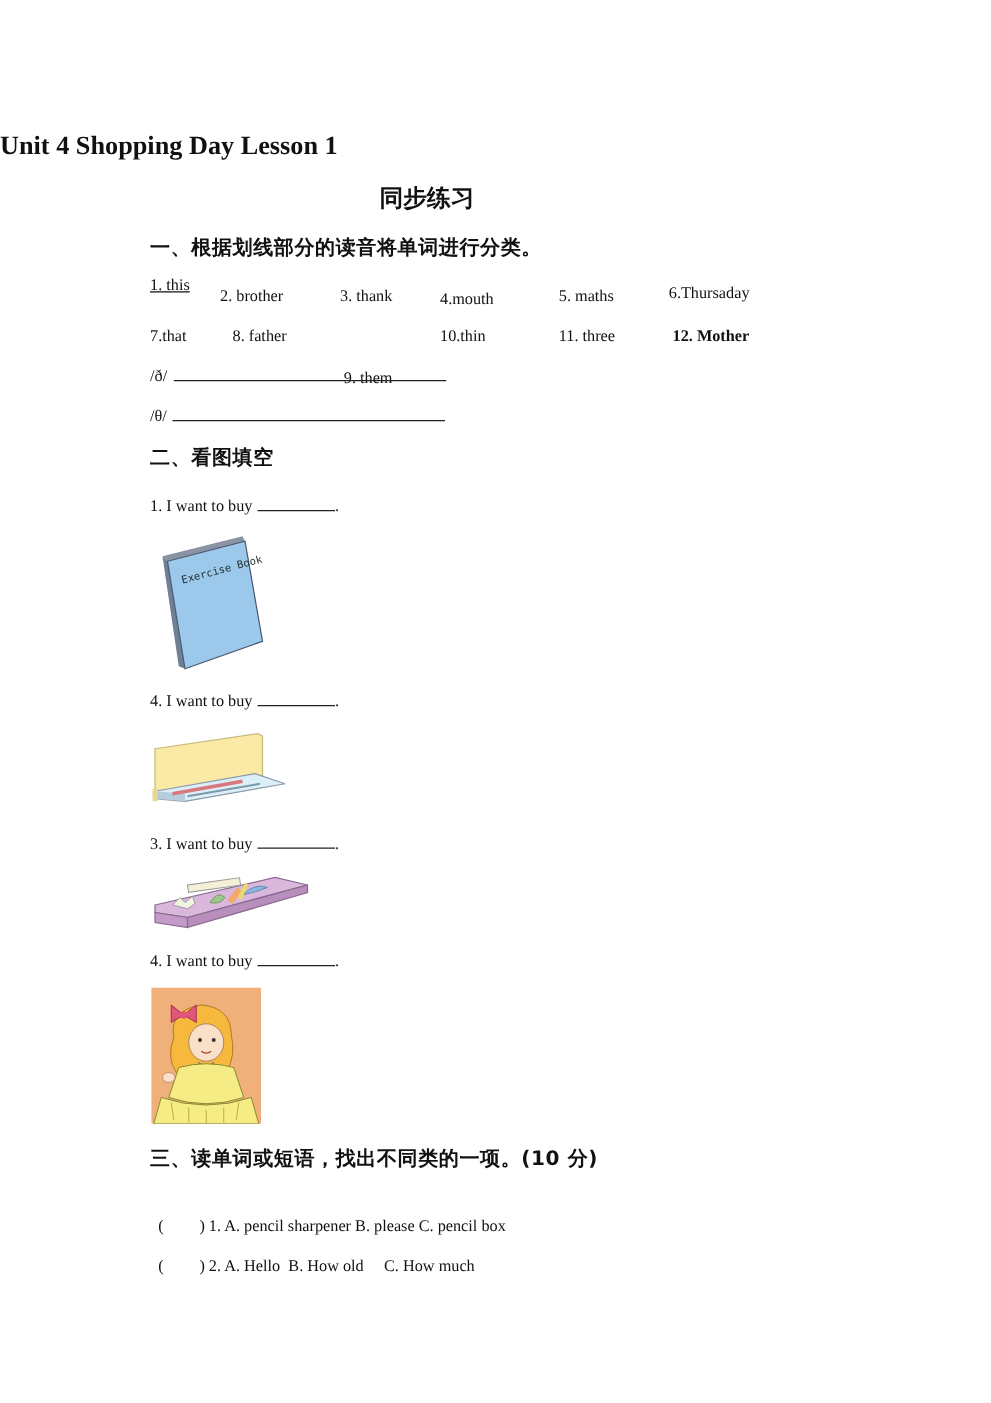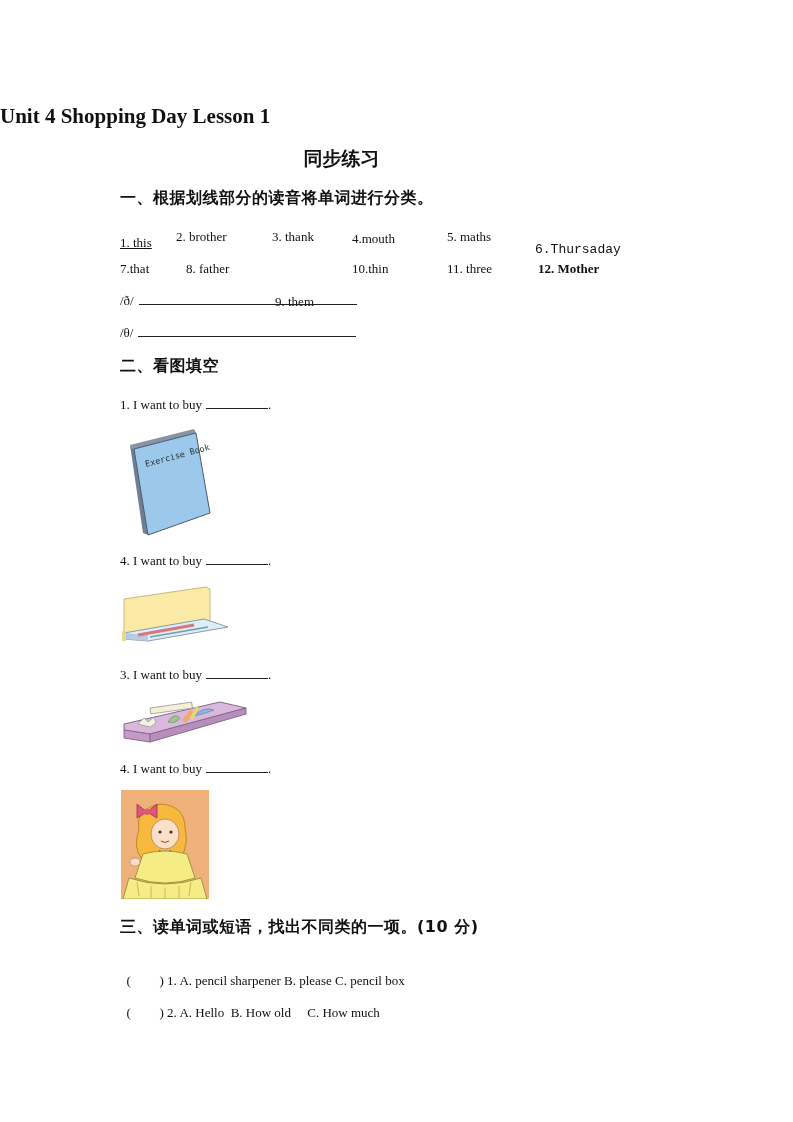--- a/index.html
+++ b/index.html
@@ -18,26 +18,26 @@
   </style>
 </head>
 <body>
 
 <div class="abs serif title-en">Unit 4 Shopping Day Lesson 1</div>
 <div class="abs sans title-cn">同步练习</div>
 
 <div class="abs sans sec" style="top:188px;">一、根据划线部分的读音将单词进行分类。</div>
 
 <div class="serif">
-  <span class="word" style="top:235px; left:120px;text-decoration:underline;">1. this</span>
+  <span class="word" style="top:220px; left:120px;text-decoration:underline;">1. this</span>
   <span class="word" style="top:229px; left:176px;">2. brother</span>
   <span class="word" style="top:229px; left:272px;">3. thank</span>
   <span class="word" style="top:231px; left:352px;font-family:Liberation Serif, serif;">4.mouth</span>
   <span class="word" style="top:229px; left:447px;">5. maths</span>
-  <span class="word" style="top:242px; left:535px;font-family:Liberation Mono, monospace;">6.Thursaday</span>
+  <span class="word" style="top:226px; left:535px;">6.Thursaday</span>
 
   <span class="word" style="top:261px; left:120px;">7.that</span>
   <span class="word" style="top:261px; left:186px;">8. father</span>
   <span class="word" style="top:261px; left:275px;margin-top:33px;">9. them</span>
   <span class="word" style="top:261px; left:352px;">10.thin</span>
   <span class="word" style="top:261px; left:447px;">11. three</span>
   <span class="word" style="top:261px; left:538px;font-weight:bold;">12. Mother</span>
 </div>
 
 <div class="abs serif body-line" style="top:292px;">

